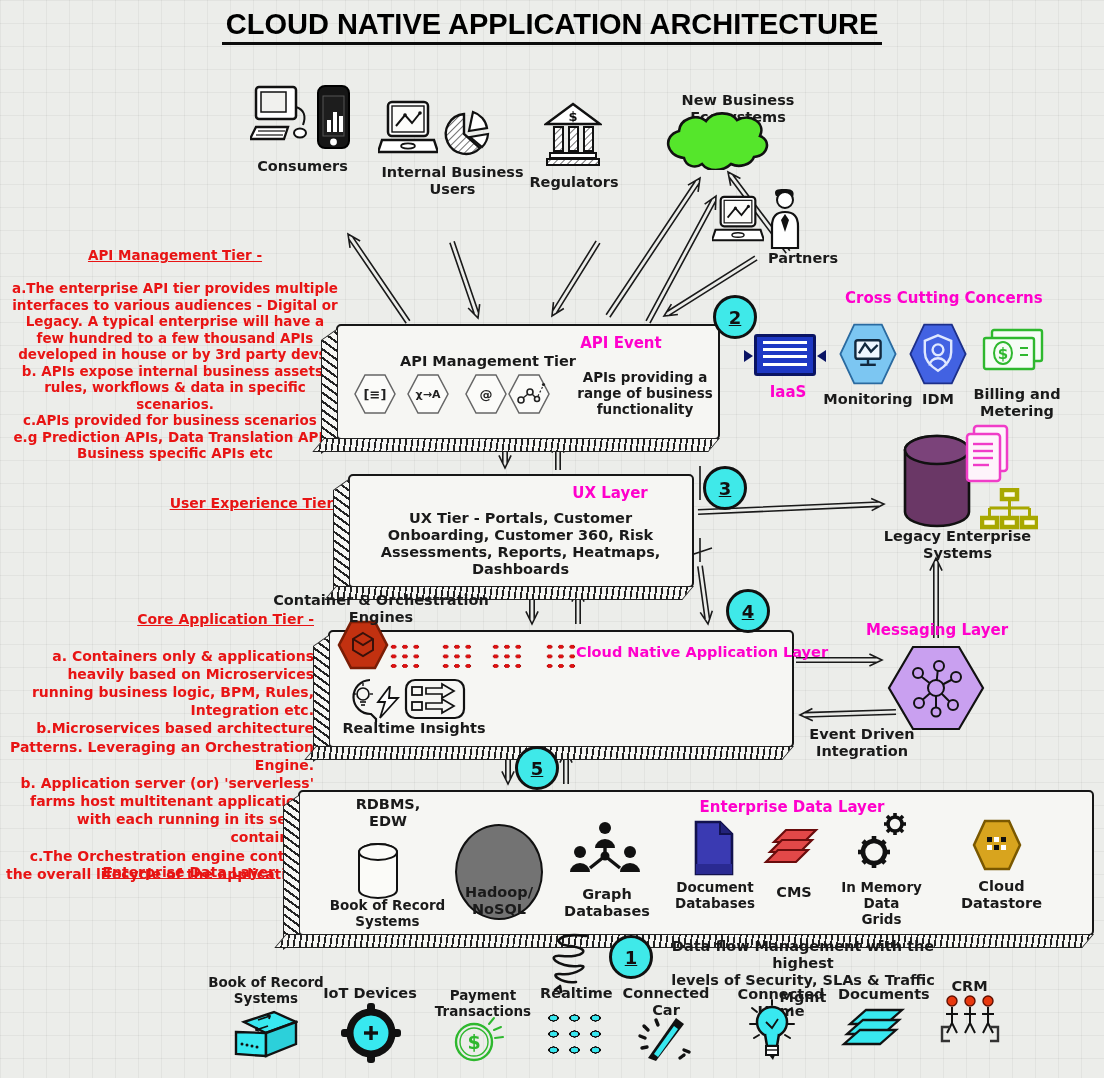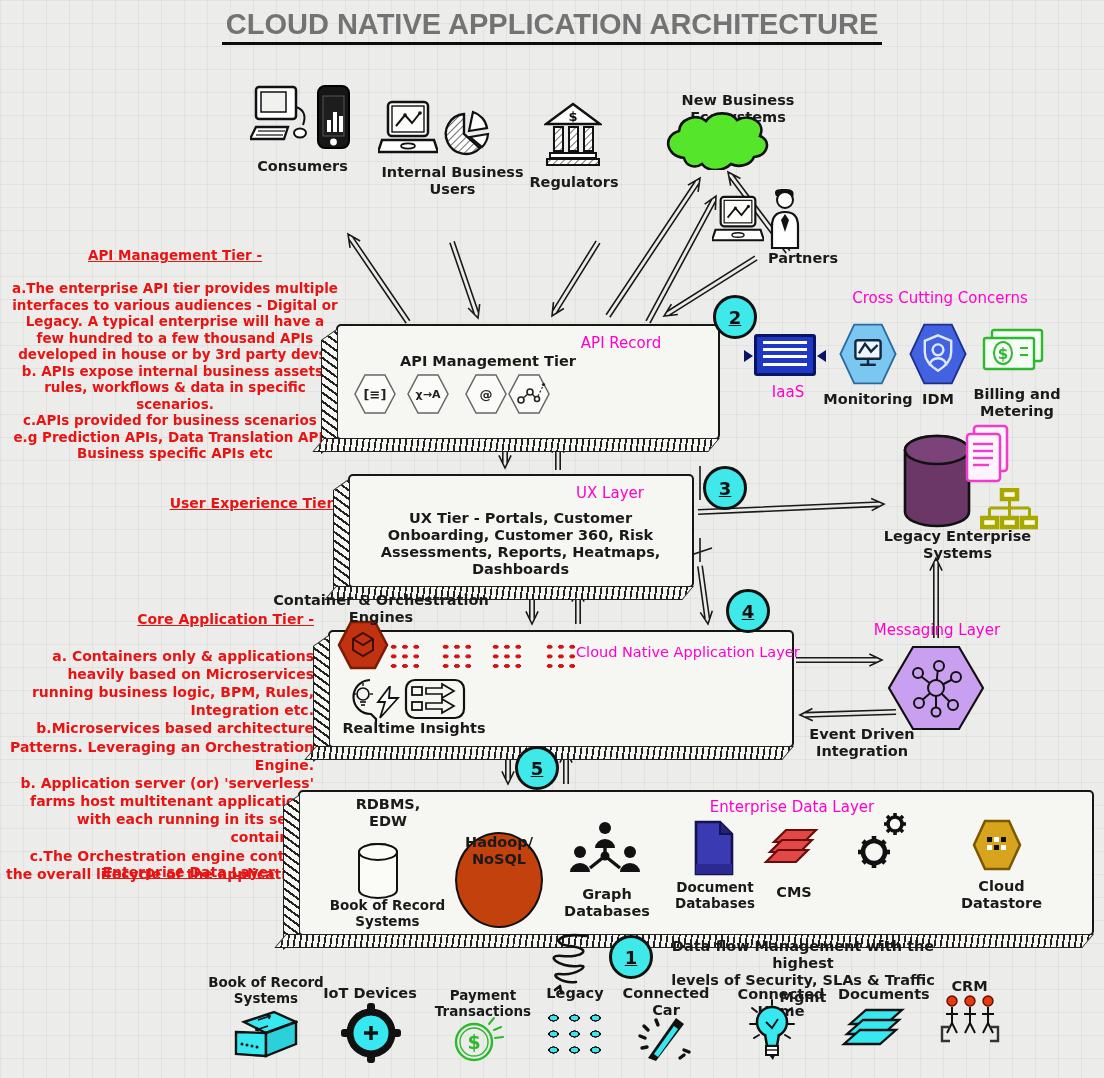--- a/index.html
+++ b/index.html
@@ -12,29 +12,29 @@
       linear-gradient(90deg, rgba(0,0,0,0.045) 1px, transparent 1px);
     background-size:23px 23px;
   }
   .abs{position:absolute;}
   #arrows{position:absolute;left:0;top:0;z-index:1;pointer-events:none;}
   .z2{z-index:2;}
   .z3{z-index:3;}
   .title{
     left:0;top:8px;width:1104px;text-align:center;
     font-family:"Liberation Sans",sans-serif;font-weight:bold;font-size:29px;
-    color:#737373;
+    color:#000000;
   }
   .title span{border-bottom:3px solid #0c0c0c;padding:0 4px 2px 4px;}
   .note{color:#e81414;text-align:center;font-weight:bold;font-size:13.5px;line-height:1.22;white-space:pre-line;}
   .note .nh{text-decoration:underline;}
   .note14{font-size:14px;line-height:1.3;text-align:right;}
   .lbl{color:#1a1a1a;text-align:center;font-weight:bold;font-size:14.5px;line-height:1.18;white-space:pre-line;}
   .lbl13{font-size:13.5px;}
-  .mag{color:#ff00cc;font-weight:normal;font-size:15px;text-align:center;white-space:nowrap;}
+  .mag{color:#ff00cc;font-weight:bold;font-size:15px;text-align:center;white-space:nowrap;}
   .sketchbox{position:absolute;background:#f6f6f3;border:2px solid #161616;border-radius:5px;}
   .hl{position:absolute;top:2px;right:100%;width:15px;height:100%;
       background:repeating-linear-gradient(55deg,#f6f6f3 0 3.5px,#222 3.5px 5px);
       border:1.5px solid #222;transform:skewY(-35deg);transform-origin:top right;}
   .hb{position:absolute;left:-14px;top:100%;width:calc(100% + 14px);height:12px;
       background:repeating-linear-gradient(55deg,#f6f6f3 0 3.5px,#222 3.5px 5px);
       border:1.5px solid #222;transform:skewX(-40deg);transform-origin:top left;}
   .marker{
     width:44px;height:44px;border-radius:50%;background:#3fe9e9;border:3px solid #111;
     display:flex;align-items:center;justify-content:center;
@@ -173,21 +173,21 @@
 b. Application server (or) 'serverless' farms host multitenant applications with each running in its set of containers
 c.The Orchestration engine controls the overall lifecycle of the applications</span>
 </div>
 <div class="abs z2 note note14" style="left:30px;top:845px;width:245px">
   <span class="nh">Enterprise Data Layer</span><br><br>
 </div>
 
 <div class="sketchbox z2" style="left:336px;top:324px;width:380px;height:112px">
   <div class="hl"></div>
   <div class="hb"></div>
-  <div class="abs mag" style="left:218px;top:8px;width:130px">API Record</div>
+  <div class="abs mag" style="left:218px;top:8px;width:130px">API Event</div>
   <div class="abs lbl" style="left:45px;top:27px;width:210px">API Management Tier</div>
   <div class="abs" style="left:15px;top:46px">
     <svg width="44" height="44" viewBox="0 0 44 44">
         <polygon points="12,3 32,3 42,22 32,41 12,41 2,22" fill="#fbfbf9" stroke="#666" stroke-width="1.5"></polygon>
       </svg>
     <div class="hexglyph" style="left:0;top:0">[≡]</div>
   </div>
   <div class="abs" style="left:68px;top:46px">
     <svg width="44" height="44" viewBox="0 0 44 44">
         <polygon points="12,3 32,3 42,22 32,41 12,41 2,22" fill="#fbfbf9" stroke="#666" stroke-width="1.5"></polygon>
@@ -205,20 +205,21 @@
       <polygon points="12,3 32,3 42,22 32,41 12,41 2,22" fill="#fbfbf9" stroke="#666" stroke-width="1.5"></polygon>
       <circle cx="14" cy="28" r="3" fill="none" stroke="#222" stroke-width="1.6"></circle>
       <circle cx="23" cy="20" r="3" fill="none" stroke="#222" stroke-width="1.6"></circle>
       <circle cx="30" cy="27" r="2.5" fill="none" stroke="#222" stroke-width="1.6"></circle>
       <line x1="16" y1="26" x2="21" y2="22" stroke="#222" stroke-width="1.4"></line>
       <line x1="25" y1="22" x2="28.5" y2="25.5" stroke="#222" stroke-width="1.4"></line>
       <line x1="31" y1="24" x2="36" y2="14" stroke="#222" stroke-width="1.2" stroke-dasharray="2,2"></line>
       <circle cx="36.5" cy="12.5" r="1.6" fill="#222"></circle>
     </svg>
   </div>
+  <div class="abs lbl lbl13" style="left:238px;top:44px;width:138px">APIs providing a range of business functionality</div>
 </div>
 
 <div class="abs z2 mag" style="left:845px;top:289px;width:190px">Cross Cutting Concerns</div>
 <div class="abs z2 iaas" style="left:754px;top:334px">
     <div class="stripes"></div>
   </div>
 <div class="abs z2 mag" style="left:758px;top:383px;width:60px">IaaS</div>
 
 <div class="abs z2" style="left:838px;top:321px">
   <svg width="60" height="66" viewBox="0 0 100 110">
@@ -372,21 +373,21 @@
 EDW</div>
   <div class="abs" style="left:57px;top:50px">
     <svg width="42" height="58" viewBox="0 0 42 58">
       <path d="M2,10 a19,8 0 0 1 38,0 v38 a19,8 0 0 1 -38,0 z" fill="#fbfbf8" stroke="#111" stroke-width="2"></path>
       <ellipse cx="21" cy="10" rx="19" ry="8" fill="#fbfbf8" stroke="#111" stroke-width="2"></ellipse>
     </svg>
   </div>
   <div class="abs lbl lbl13" style="left:20px;top:106px;width:135px">Book of Record
 Systems</div>
 
-  <div class="abs" style="left:155px;top:40px;width:84px;height:92px;border-radius:50%;background:#c2410c;border:2.5px solid #111;display:flex;align-items:flex-start;justify-content:center">
+  <div class="abs" style="left:155px;top:32px;width:84px;height:92px;border-radius:50%;background:#737373;border:2.5px solid #111;display:flex;align-items:flex-end;justify-content:center">
     <div class="lbl" style="white-space:pre-line">Hadoop/
 NoSQL</div>
   </div>
 
   <div class="abs" style="left:268px;top:26px">
     <svg width="74" height="64" viewBox="0 0 74 64">
       <g fill="#111">
         <circle cx="37" cy="10" r="6"></circle>
           <path d="M27,30 a10,9 0 0 1 20,0 z"></path>
         <circle cx="12" cy="34" r="6"></circle>
@@ -442,20 +443,22 @@
           <line x1="47" y1="21" x2="47" y2="25"></line>
         <line x1="36" y1="14" x2="40" y2="14"></line>
           <line x1="54" y1="14" x2="58" y2="14"></line>
         <line x1="39" y1="6" x2="42" y2="9"></line>
           <line x1="52" y1="19" x2="55" y2="22"></line>
         <line x1="39" y1="22" x2="42" y2="19"></line>
           <line x1="52" y1="9" x2="55" y2="6"></line>
       </g>
     </svg>
   </div>
+  <div class="abs lbl lbl13" style="left:524px;top:88px;width:115px">In Memory Data
+Grids</div>
 
   <div class="abs" style="left:672px;top:26px">
     <svg width="50" height="54" viewBox="0 0 50 54">
       <polygon points="13,3 37,3 48,27 37,51 13,51 2,27" fill="#d8a41e" stroke="#7a5800" stroke-width="2.5"></polygon>
       <g>
         <rect x="15" y="19" width="5" height="5" fill="#111"></rect>
           <rect x="22" y="19" width="5" height="5" fill="#fff"></rect>
           <rect x="29" y="19" width="5" height="5" fill="#111"></rect>
         <rect x="15" y="27" width="5" height="5" fill="#fff"></rect>
           <rect x="22" y="27" width="5" height="5" fill="#111"></rect>
@@ -518,21 +521,21 @@
     <circle cx="22" cy="28" r="14" fill="none" stroke="#2eb82e" stroke-width="1.4"></circle>
     <text x="22" y="35" font-size="19" font-weight="bold" text-anchor="middle" fill="#2eb82e">$</text>
     <g stroke="#2eb82e" stroke-width="2" stroke-linecap="round">
       <line x1="37" y1="10" x2="42" y2="4"></line>
         <line x1="42" y1="16" x2="49" y2="13"></line>
         <line x1="43" y1="24" x2="51" y2="23"></line>
     </g>
   </svg>
 </div>
 
-<div class="abs z2 lbl" style="left:540px;top:985px;width:70px">Legacy</div>
+<div class="abs z2 lbl" style="left:540px;top:985px;width:70px">Realtime</div>
 <div class="abs z2 sensegrid" style="left:543px;top:1010px"></div>
 
 <div class="abs z2 lbl" style="left:610px;top:985px;width:112px">Connected Car</div>
 <div class="abs z2" style="left:632px;top:1012px">
   <svg width="66" height="50" viewBox="0 0 66 50">
     <g stroke="#111" stroke-width="3.4" stroke-linecap="round">
       <line x1="8" y1="24" x2="13" y2="26"></line>
         <line x1="12" y1="14" x2="16" y2="18"></line>
       <line x1="24" y1="8" x2="26" y2="13"></line>
         <line x1="10" y1="36" x2="15" y2="35"></line>

